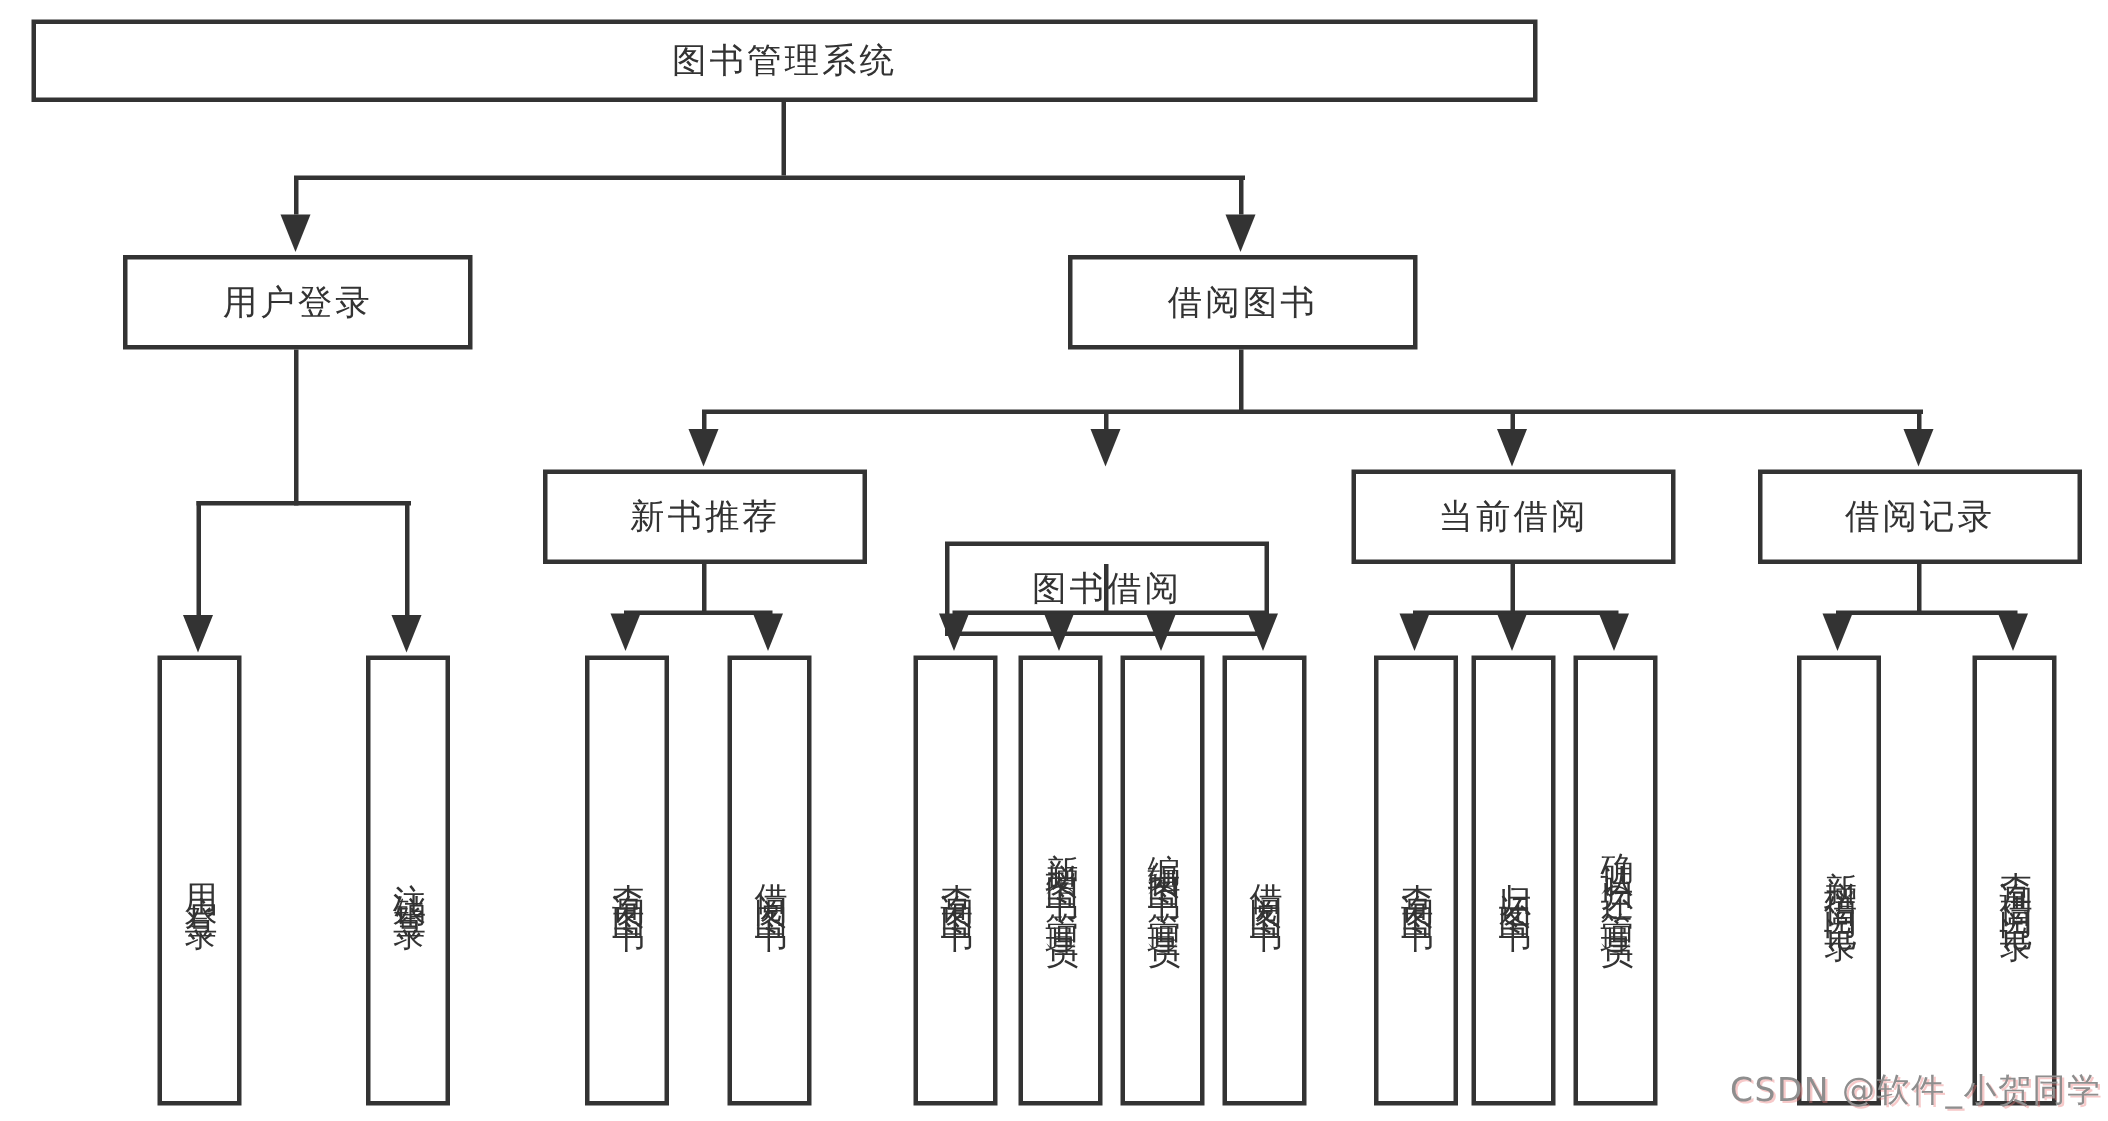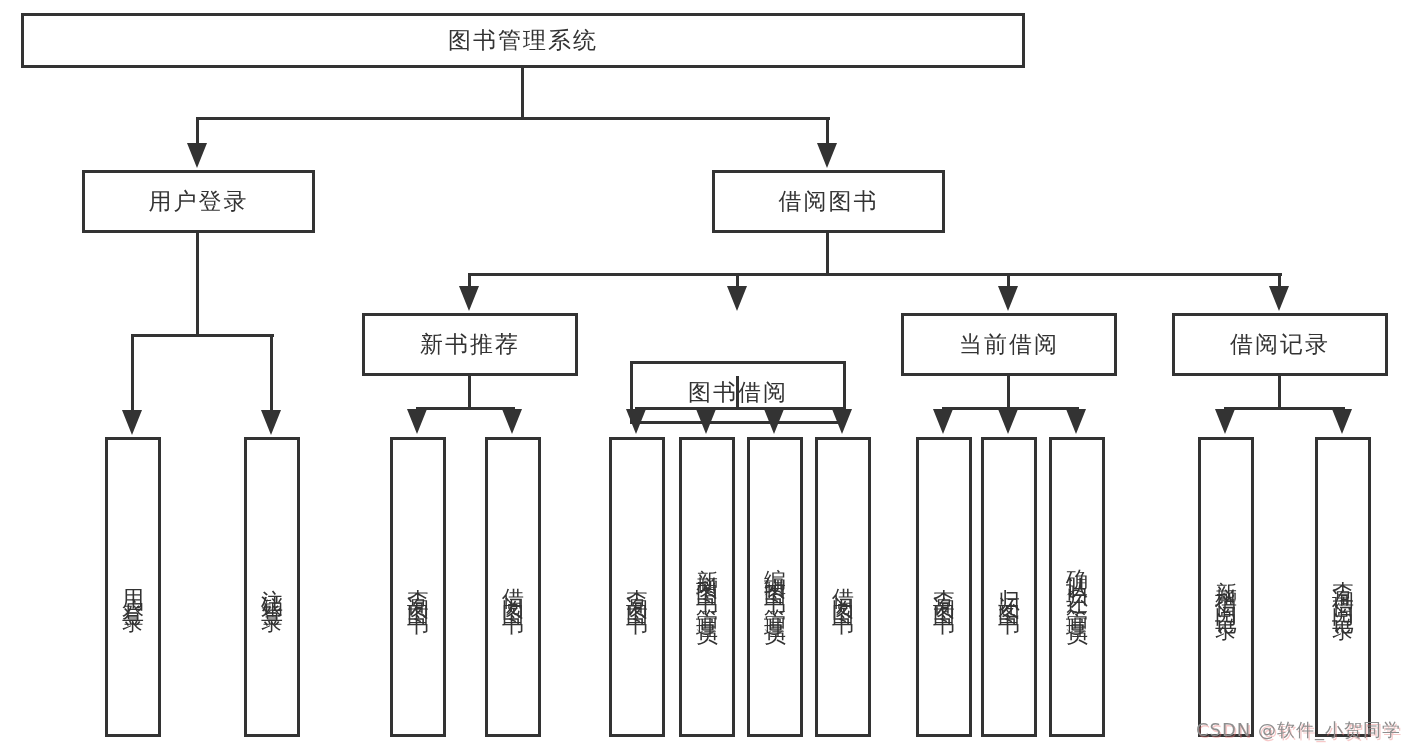--- a/index.html
+++ b/index.html
@@ -21,21 +21,21 @@
   .hline,.vline{position:absolute;background:#333333;}
   .hline{height:3px;}
   .vline{width:3px;}
   .arrow{
     position:absolute;width:0;height:0;
     border-left:10px solid transparent;border-right:10px solid transparent;
     border-top:25px solid #333333;
   }
   #watermark{
     position:absolute;right:4px;bottom:5px;
-    font-size:18px;color:#8e8e8e;letter-spacing:1px;
+    font-size:22px;color:#8e8e8e;letter-spacing:1px;
     text-shadow:1.5px 1.5px 0 rgba(235,120,120,0.4);
   }
 </style>
 </head>
 <body>
 
 <div id="stage">
 
   <div class="box" style="left:21px;top:13px;width:1004px;height:55px;">
     <span>图书管理系统</span>

